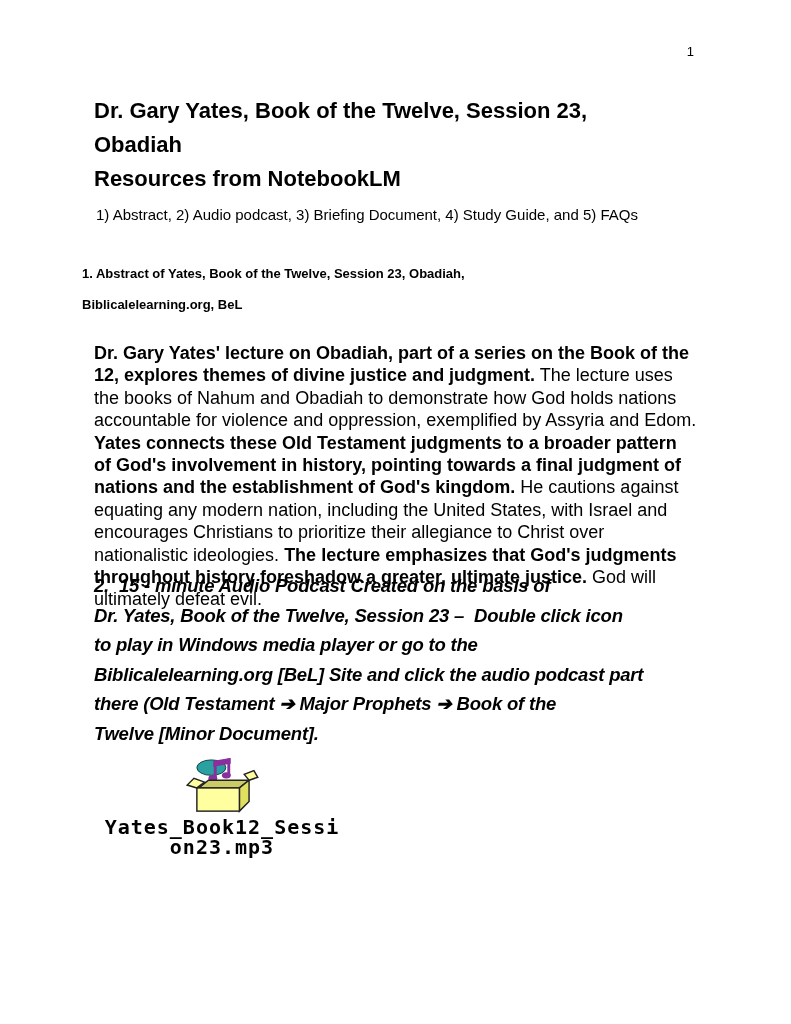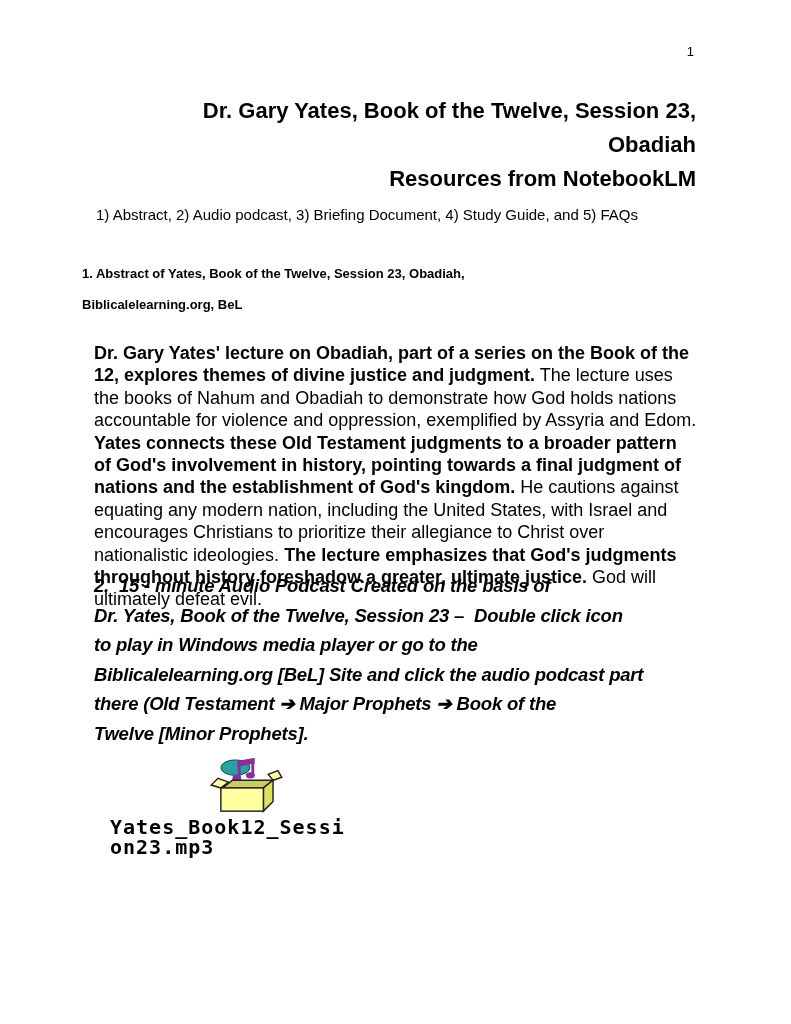--- a/index.html
+++ b/index.html
@@ -17,21 +17,21 @@
     position: absolute;
     top: 44px;
     right: 97px;
     font-size: 13px;
   }
   .doc-title {
     position: absolute;
     top: 94px;
     left: 94px;
     right: 95px;
-    text-align: right;
+    text-align: left;
     font-weight: bold;
     font-size: 22px;
     line-height: 34px;
   }
   .resources-line {
     position: absolute;
     top: 206px;
     left: 96px;
     right: 95px;
     font-size: 15px;
@@ -61,23 +61,23 @@
     left: 94px;
     font-weight: bold;
     font-size: 18.5px;
     line-height: 29.6px;
     letter-spacing: -0.2px;
     font-style: italic;
   }
   .icon-group {
     position: absolute;
     top: 757px;
-    left: 110px;
+    left: 86px;
     width: 272px;
-    text-align: left;
+    text-align: center;
     cursor: pointer;
   }
   .icon-group svg { display: block; margin: 0 auto 2px auto; }
   .file-label {
     font-family: "DejaVu Sans Mono", monospace;
     font-weight: bold;
     font-size: 20px;
     line-height: 20px;
     letter-spacing: 1px;
     color: #000;
@@ -104,21 +104,21 @@
   </div>
 
   <p class="abstract"><span style="font-weight: bold;">Dr. Gary Yates' lecture on Obadiah, part of a series on the Book of the 12, explores themes of divine justice and judgment.</span><span> The lecture uses the books of Nahum and Obadiah to demonstrate how God holds nations accountable for violence and oppression, exemplified by Assyria and Edom. </span><span style="font-weight: bold;">Yates connects these Old Testament judgments to a broader pattern of God's involvement in history, pointing towards a final judgment of nations and the establishment of God's kingdom.</span><span> He cautions against equating any modern nation, including the United States, with Israel and encourages Christians to prioritize their allegiance to Christ over nationalistic ideologies. </span><span style="font-weight: bold;">The lecture emphasizes that God's judgments throughout history foreshadow a greater, ultimate justice.</span><span> God will ultimately defeat evil.</span></p>
 
   <div class="h2">
     <div>2.  15 - minute Audio Podcast Created on the basis of</div>
     <div>Dr. Yates, Book of the Twelve, Session 23 –  Double click icon</div>
     <div>to play in Windows media player or go to the</div>
     <div>Biblicalelearning.org [BeL] Site and click the audio podcast part</div>
     <div>there (Old Testament ➔ Major Prophets ➔ Book of the</div>
-    <div>Twelve [Minor Prophets].</div>
+    <div>Twelve [Minor Document].</div>
   </div>
 
   <div class="icon-group">
     <svg width="76" height="58" viewBox="0 0 76 60" xmlns="http://www.w3.org/2000/svg">
 
       <ellipse cx="27" cy="11" rx="15" ry="8" stroke="#044" stroke-width="1" fill="#2aa0a0"></ellipse>
 
       <path d="M31 22 L31 6 L45 3 L45 19" fill="none" stroke-width="3" stroke="#8a2f9e"></path>
       <polygon points="29,4 47,1 47,7 29,10" fill="#8a2f9e"></polygon>
       <ellipse cx="28.5" cy="22" rx="4.6" ry="3.3" fill="#8a2f9e"></ellipse>

